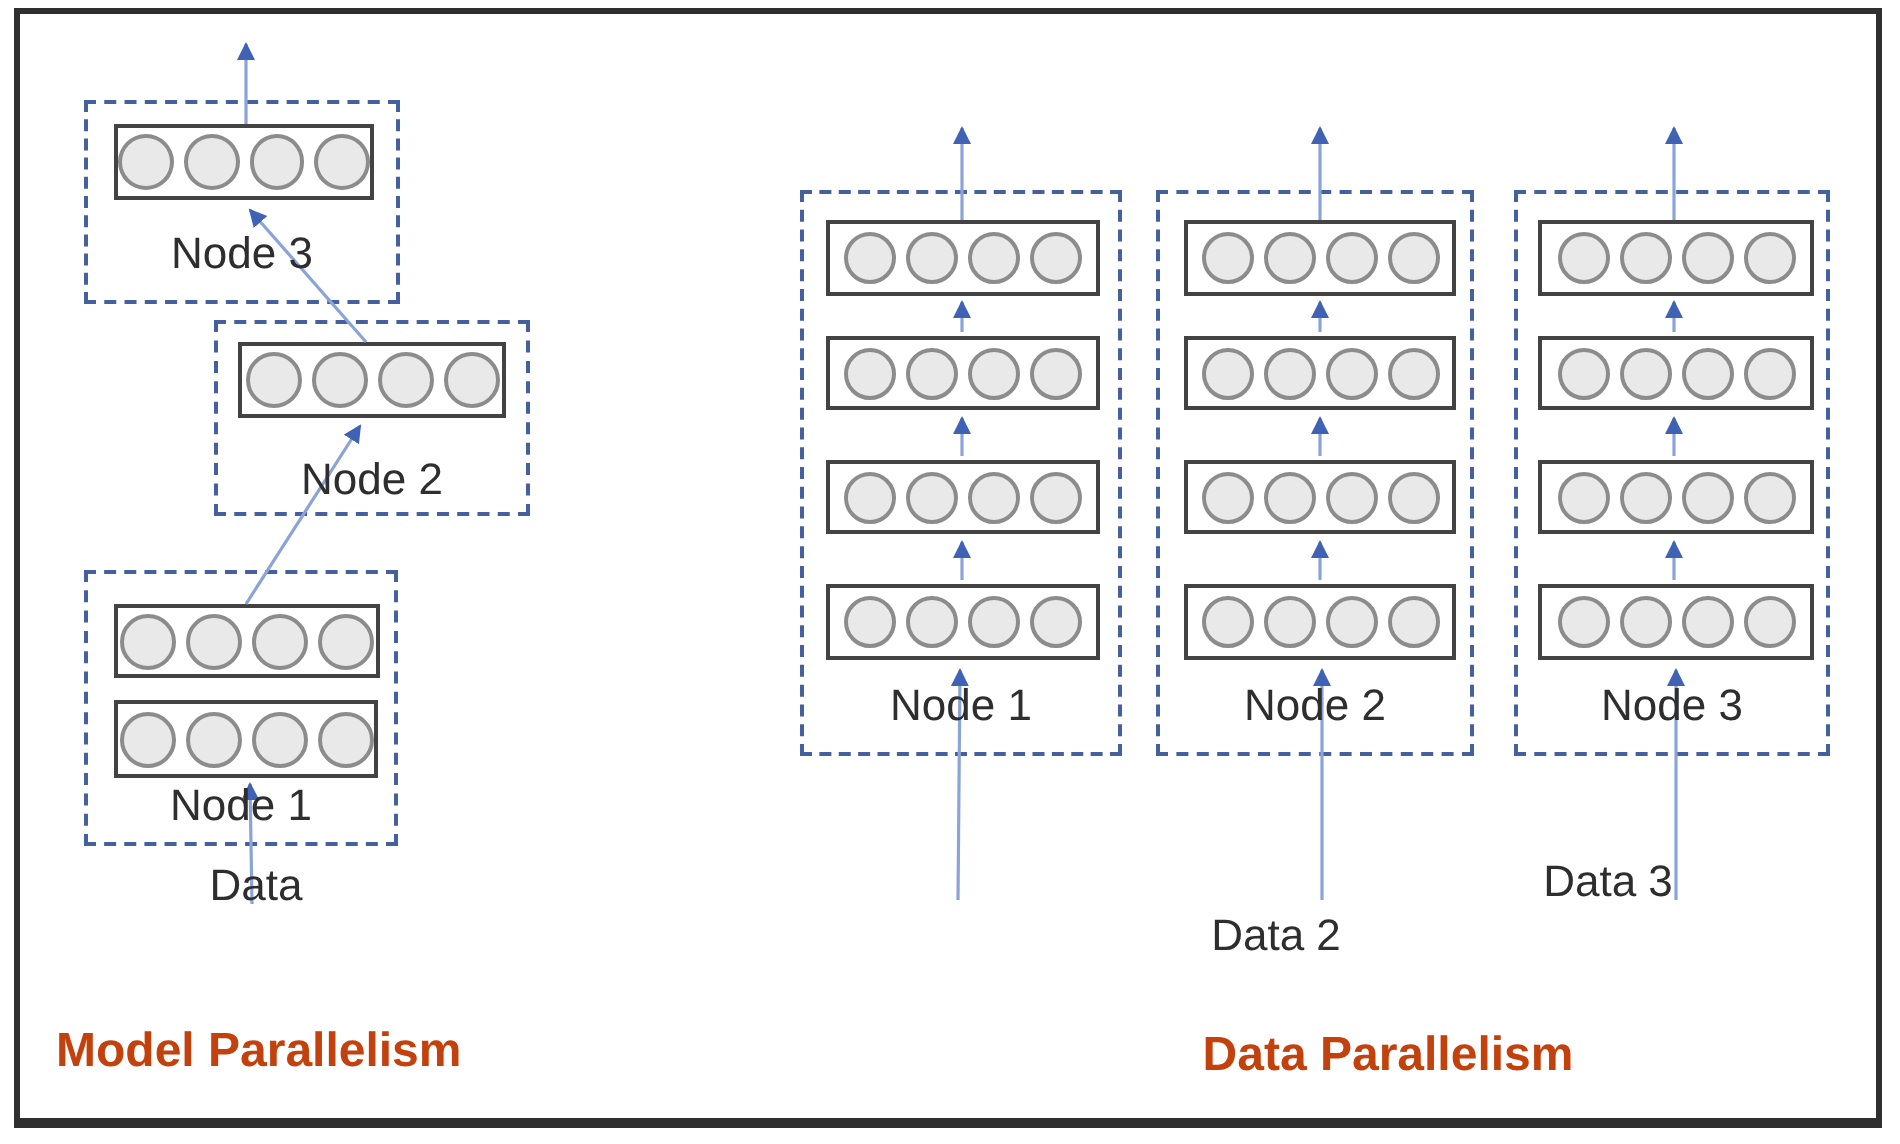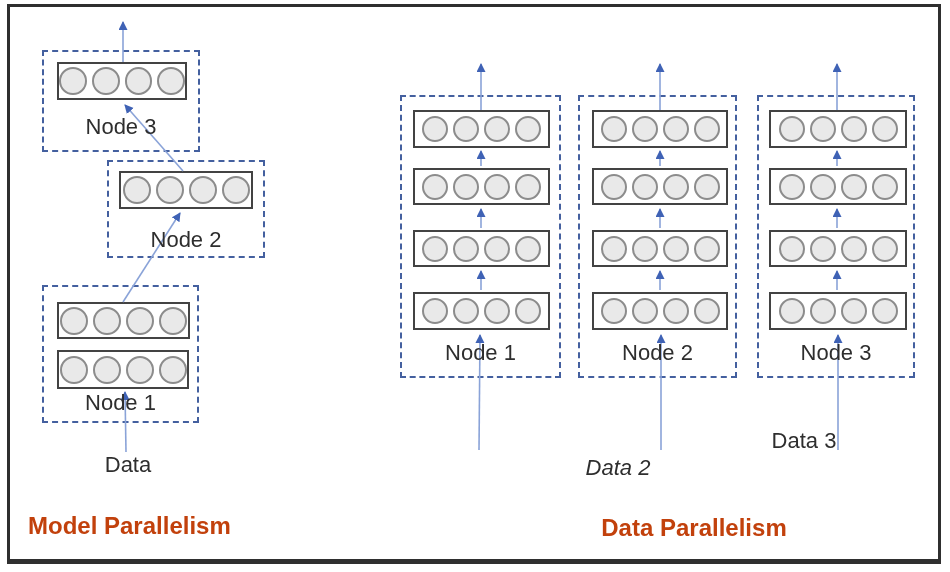--- a/index.html
+++ b/index.html
@@ -182,26 +182,26 @@
     <line class="arrow-line" x1="837" y1="166" x2="837" y2="151" marker-end="url(#ah)"></line>
     <line class="arrow-line" x1="837" y1="228" x2="837" y2="209" marker-end="url(#ah)"></line>
     <line class="arrow-line" x1="837" y1="290" x2="837" y2="271" marker-end="url(#ah)"></line>
     <line class="arrow-line" x1="838" y1="450" x2="838" y2="335" marker-end="url(#ah)"></line>
   </svg>
 
   <div class="labels-layer">
     <div class="lbl" style="left:42px;top:115px;width:158px;">Node 3</div>
     <div class="lbl" style="left:107px;top:228px;width:158px;">Node 2</div>
     <div class="lbl" style="left:42px;top:391px;width:157px;">Node 1</div>
-    <div class="lbl" style="left:68px;top:453px;width:120px;">Data</div>
+    <div class="lbl" style="left:68px;top:431px;width:120px;">Data</div>
 
     <div class="lbl" style="left:400px;top:341px;width:161px;">Node 1</div>
     <div class="lbl" style="left:578px;top:341px;width:159px;">Node 2</div>
     <div class="lbl" style="left:757px;top:341px;width:158px;">Node 3</div>
 
-    <div class="lbl" style="left:558px;top:456px;width:120px;font-style:italic;">Data 2</div>
+    <div class="lbl" style="left:578px;top:456px;width:120px;">Data 2</div>
     <div class="lbl" style="left:744px;top:429px;width:120px;">Data 3</div>
 
     <div class="title" style="left:28px;top:513px;">Model Parallelism</div>
     <div class="title" style="left:594px;top:515px;width:200px;text-align:center;">Data Parallelism</div>
   </div>
 
 </div>
 
 </body></html>

